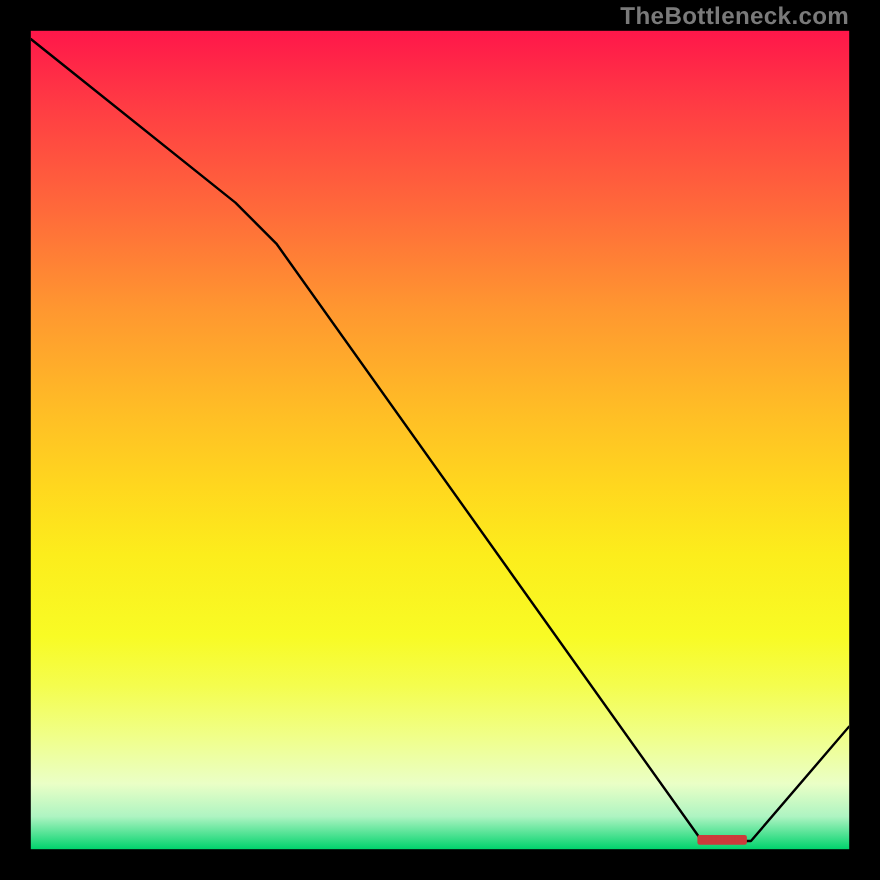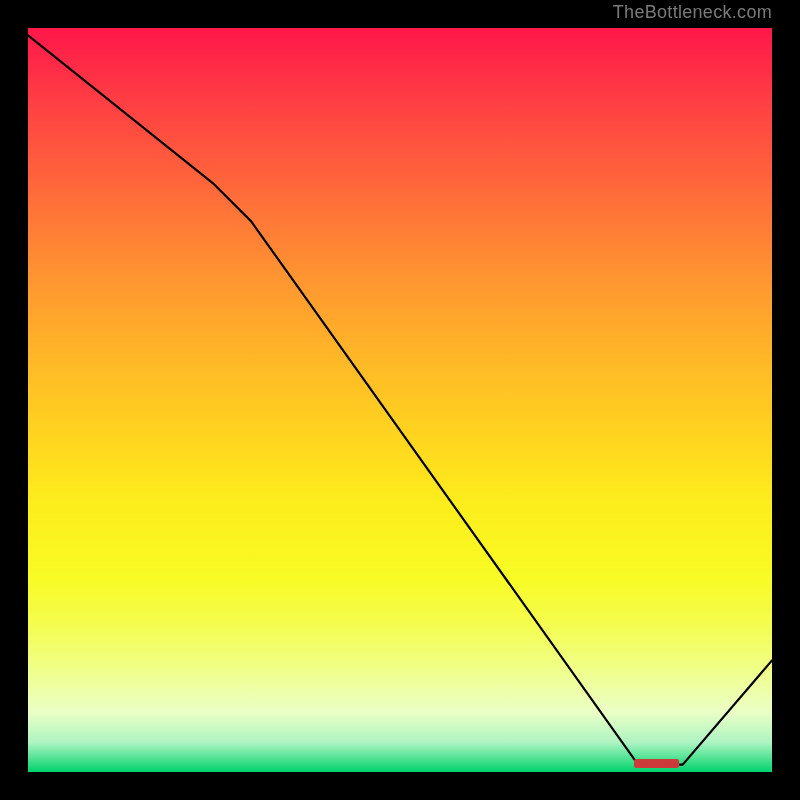--- a/index.html
+++ b/index.html
@@ -8,22 +8,22 @@
     height: 800px;
     background: #000;
     position: relative;
     font-family: Arial, sans-serif;
   }
   .watermark {
     position: absolute;
     top: 2px;
     right: 28px;
     color: #7a7a7a;
-    font-size: 18px;
-    font-weight: 400;
+    font-size: 22px;
+    font-weight: 700;
     letter-spacing: 0.3px;
   }
   .plot {
     position: absolute;
     left: 28px;
     top: 28px;
     width: 744px;
     height: 744px;
     background: linear-gradient(
       to bottom,

